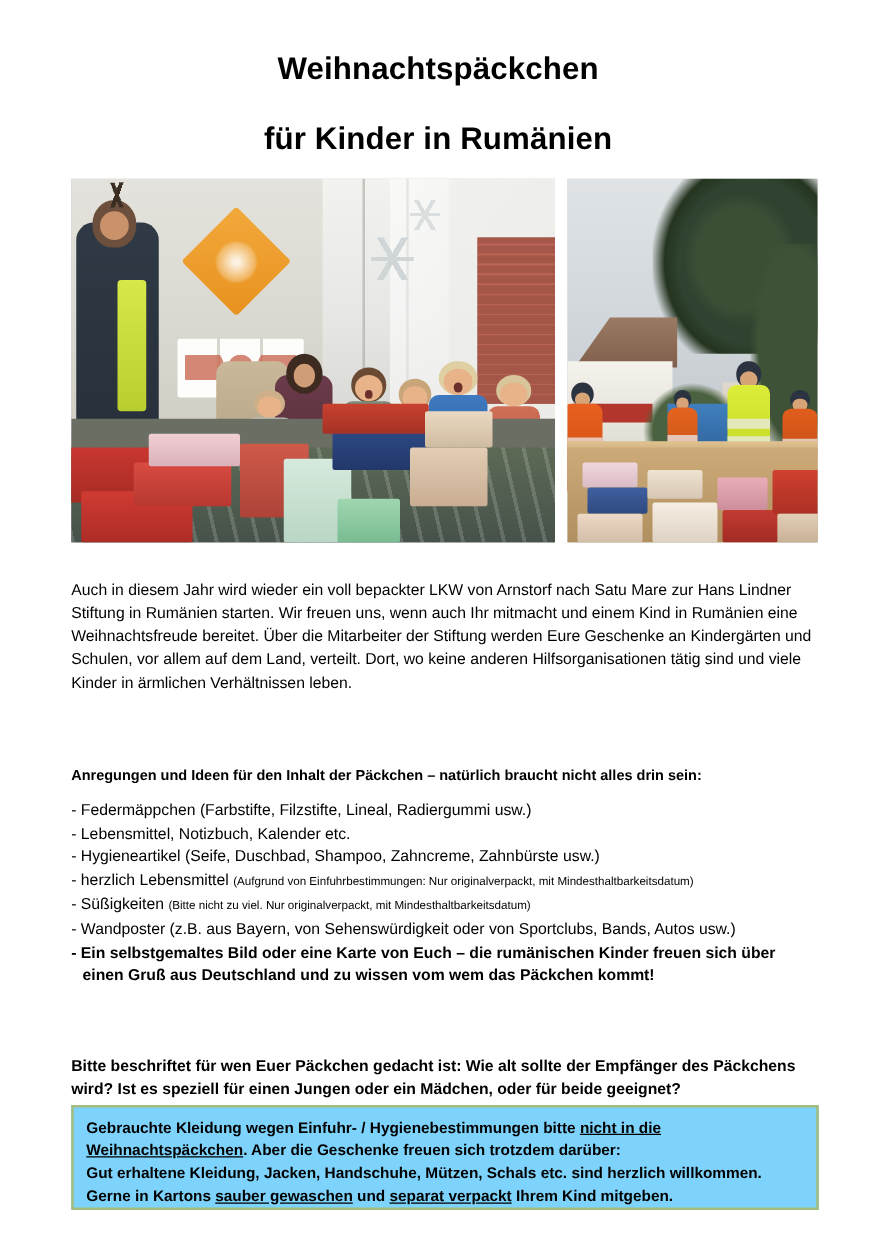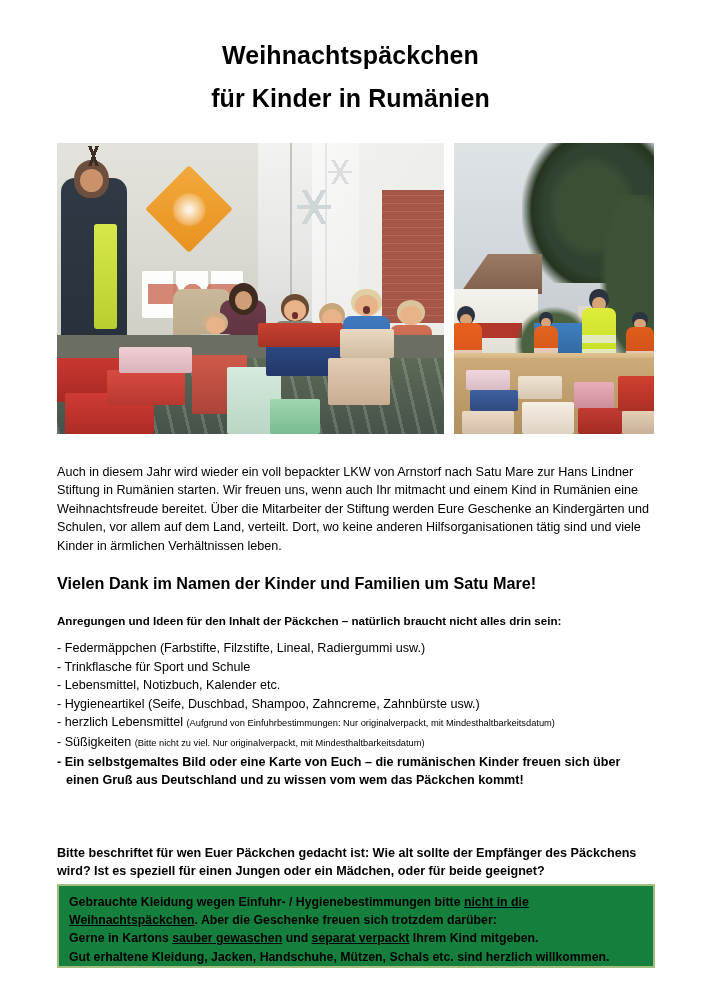--- a/index.html
+++ b/index.html
@@ -33,21 +33,21 @@
     width: 701px;
     text-align: center;
   }
   .title-line {
     font-size: 25px;
     font-weight: bold;
     line-height: 34px;
     letter-spacing: 0.1px;
   }
   .title-line.second {
-    margin-top: 9px;
+    margin-top: 22px;
   }
 
   
   .photos {
     position: absolute;
     left: 57px;
     top: 143px;
     width: 597px;
     height: 291px;
     display: flex;
@@ -299,21 +299,21 @@
 
   
   .box {
     position: absolute;
     left: 57px;
     top: 884px;
     width: 598px;
     height: 84px;
     box-sizing: border-box;
     border: 2px solid #a3bd7e;
-    background: #15803d;
+    background: #7dd3fc;
     padding: 7px 10px 0 10px;
   }
   .box-line {
     font-size: 12.3px;
     font-weight: bold;
     line-height: 18.2px;
   }
   .u { text-decoration: underline; }
 </style>
 </head>
@@ -447,59 +447,58 @@
       <div class="gift" style="left:34%; top:89%; width:26%; height:11%; background:linear-gradient(180deg,#f6eee4,#ded2c3);"></div>
       <div class="gift" style="left:60%; top:82%; width:20%; height:9%; background:linear-gradient(180deg,#e8aeb8,#cd8e9b);"></div>
       <div class="gift" style="left:62%; top:91%; width:22%; height:9%; background:linear-gradient(180deg,#c33b32,#a22b25);"></div>
       <div class="gift" style="left:82%; top:80%; width:20%; height:12%; background:linear-gradient(180deg,#d0402f,#ab3024);"></div>
       <div class="gift" style="left:84%; top:92%; width:20%; height:8%; background:linear-gradient(180deg,#e3cfb6,#c8b096);"></div>
     </div>
   </div>
 
   <p class="intro">Auch in diesem Jahr wird wieder ein voll bepackter LKW von Arnstorf nach Satu Mare zur Hans Lindner Stiftung in Rumänien starten. Wir freuen uns, wenn auch Ihr mitmacht und einem Kind in Rumänien eine Weihnachtsfreude bereitet. Über die Mitarbeiter der Stiftung werden Eure Geschenke an Kindergärten und Schulen, vor allem auf dem Land, verteilt. Dort, wo keine anderen Hilfsorganisationen tätig sind und viele Kinder in ärmlichen Verhältnissen leben.</p>
 
-  <h2 class="thanks">Vielen Dank im Namen der Kinder und Familien um Satu Mare!</h2>
 
   <p class="ideas-head">Anregungen und Ideen für den Inhalt der Päckchen – natürlich braucht nicht alles drin sein:</p>
 
   <div class="list">
     <div class="list-item">
       <span>- Federmäppchen (Farbstifte, Filzstifte, Lineal, Radiergummi usw.)</span>
     </div>
     <div class="list-item">
-      <span>- Trinkflasche für Sport und Schule</span>
-    </div>
-    <div class="list-item">
       <span>- Lebensmittel, Notizbuch, Kalender etc.</span>
     </div>
     <div class="list-item">
       <span>- Hygieneartikel (Seife, Duschbad, Shampoo, Zahncreme, Zahnbürste usw.)</span>
     </div>
     <div class="list-item">
       <span>- herzlich Lebensmittel</span>
       <span class="small">(Aufgrund von Einfuhrbestimmungen: Nur originalverpackt, mit Mindesthaltbarkeitsdatum)</span>
     </div>
     <div class="list-item">
       <span>- Süßigkeiten</span>
       <span class="small">(Bitte nicht zu viel. Nur originalverpackt, mit Mindesthaltbarkeitsdatum)</span>
     </div>
+    <div class="list-item">
+      <span>- Wandposter (z.B. aus Bayern, von Sehenswürdigkeit oder von Sportclubs, Bands, Autos usw.)</span>
+    </div>
     <div class="list-item bold">
       <span>- Ein selbstgemaltes Bild oder eine Karte von Euch – die rumänischen Kinder freuen sich über</span>
       <span class="cont">einen Gruß aus Deutschland und zu wissen vom wem das Päckchen kommt!</span>
     </div>
   </div>
 
   <p class="note">Bitte beschriftet für wen Euer Päckchen gedacht ist: Wie alt sollte der Empfänger des Päckchens wird? Ist es speziell für einen Jungen oder ein Mädchen, oder für beide geeignet?</p>
 
   <div class="box">
     <div class="box-line">
       <span>Gebrauchte Kleidung wegen Einfuhr- / Hygienebestimmungen bitte </span><span class="u">nicht in die</span>
     </div>
     <div class="box-line">
       <span class="u">Weihnachtspäckchen</span><span>. Aber die Geschenke freuen sich trotzdem darüber:</span>
     </div>
+    <div class="box-line">Gut erhaltene Kleidung, Jacken, Handschuhe, Mützen, Schals etc. sind herzlich willkommen.</div>
     <div class="box-line">
       <span>Gerne in Kartons </span><span class="u">sauber gewaschen</span><span> und </span><span class="u">separat verpackt</span><span> Ihrem Kind mitgeben.</span>
     </div>
-    <div class="box-line">Gut erhaltene Kleidung, Jacken, Handschuhe, Mützen, Schals etc. sind herzlich willkommen.</div>
   </div>
 
 </div>
 
 </body></html>

